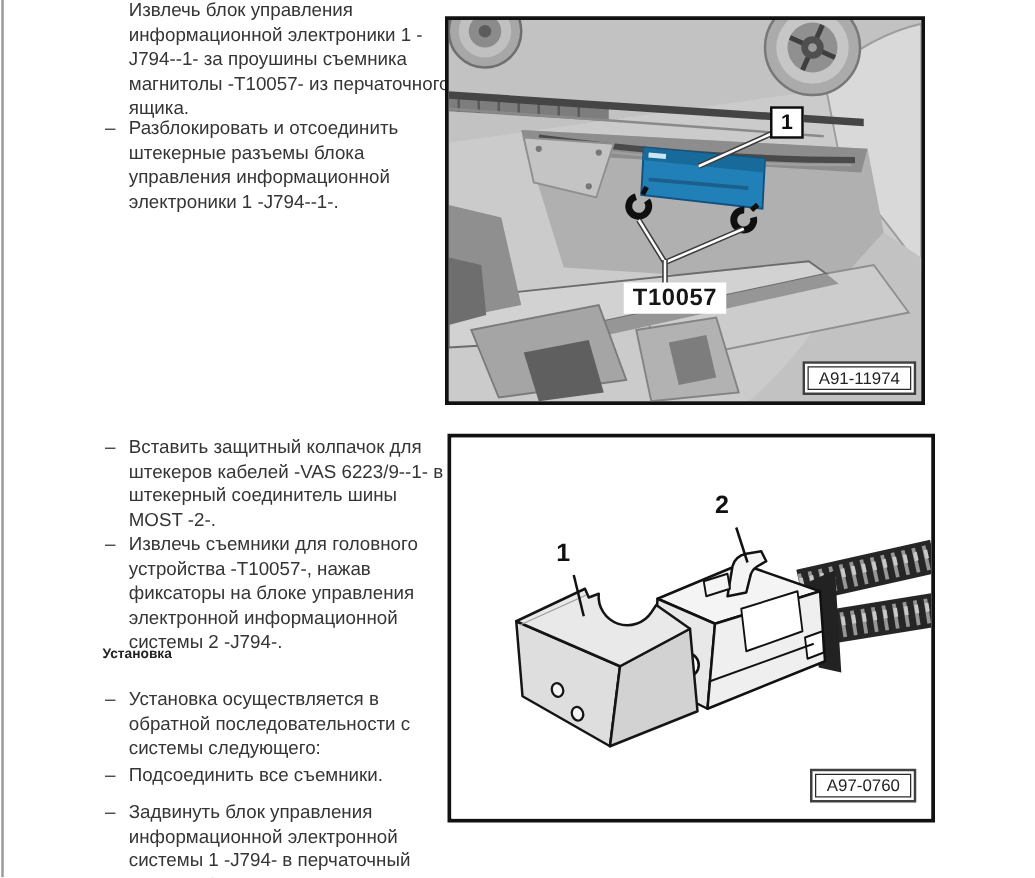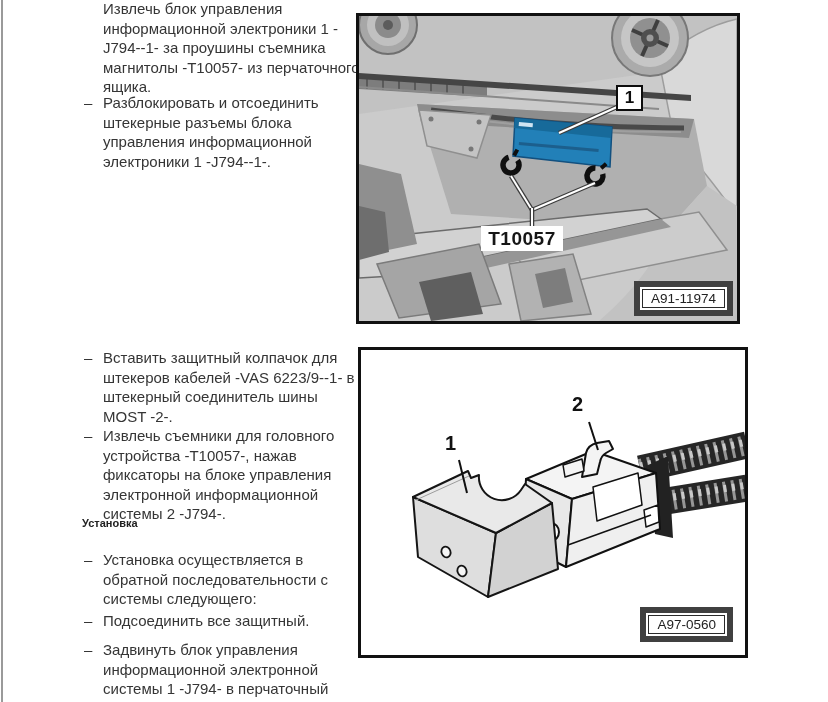--- a/index.html
+++ b/index.html
@@ -29,21 +29,21 @@
     font-weight:bold; font-size:17px; color:#0d0d0d;
   }
   .tool-label {
     position:absolute; background:#fff; display:flex; align-items:center; justify-content:center;
     font-weight:bold; font-size:19px; color:#161616; letter-spacing:0.5px;
   }
   .callout-num {
     position:absolute; font-weight:bold; font-size:20px; color:#111;
   }
   .fig-id {
-    position:absolute; background:#fff; border:6px solid #404040; padding:2px;
+    position:absolute; background:#fff; border:2px solid #404040; padding:2px;
   }
   .fig-id .inner {
     border:1.5px solid #2a2a2a; padding:1px 8px; font-size:13.5px; color:#222;
     white-space:nowrap; background:#fff;
   }
 </style>
 </head>
 <body>
 
 <div class="page">
@@ -70,21 +70,21 @@
 
   <div class="heading" style="top:517px">Установка</div>
 
   <div class="para" style="top:550px">
     <span class="dash">–</span>
     <span class="ptext">Установка осуществляется в обратной последовательности с системы следующего:</span>
   </div>
 
   <div class="para" style="top:611px">
     <span class="dash">–</span>
-    <span class="ptext">Подсоединить все защитный.</span>
+    <span class="ptext">Подсоединить все съемники.</span>
   </div>
 
   <div class="para" style="top:640px">
     <span class="dash">–</span>
     <span class="ptext">Задвинуть блок управления информационной электронной системы 1 -J794- в перчаточный ящик до фиксации.</span>
   </div>
 
   <div class="figure" style="left:356px; top:13px; width:384px; height:311px;">
     <svg width="378" height="305" viewBox="0 0 378 305">
 
@@ -163,21 +163,21 @@
         <line x1="152" y1="160" x2="173" y2="194" stroke="#3c3c3c" stroke-width="4.5"></line>
         <line x1="152" y1="160" x2="173" y2="194" stroke="#ffffff" stroke-width="2"></line>
         <line x1="236" y1="167" x2="173" y2="194" stroke="#3c3c3c" stroke-width="4.5"></line>
         <line x1="236" y1="167" x2="173" y2="194" stroke="#ffffff" stroke-width="2"></line>
         <line x1="173" y1="192" x2="173" y2="212" stroke="#3c3c3c" stroke-width="4.5"></line>
         <line x1="173" y1="192" x2="173" y2="212" stroke="#ffffff" stroke-width="2"></line>
       </g>
     </svg>
 
     <div class="callout-box" style="left:257px; top:69px; width:23px; height:22px;">1</div>
-    <div class="tool-label" style="left:122px; top:210px; width:82px; height:25px;">T10057</div>
+    <div class="tool-label" style="left:140px; top:210px; width:82px; height:25px;">T10057</div>
     <div class="fig-id" style="right:4px; bottom:5px;">
       <div class="inner">A91-11974</div>
     </div>
   </div>
 
   <div class="figure" style="left:358px; top:347px; width:390px; height:311px;">
     <svg width="384" height="305" viewBox="0 0 384 305">
       <rect x="0" y="0" width="384" height="305" fill="#ffffff"></rect>
 
       <g>
@@ -215,16 +215,16 @@
         <ellipse cx="101" cy="221" rx="4.5" ry="5.5" fill="#f5f5f5" stroke-width="1.8" transform="rotate(-20 101 221)"></ellipse>
       </g>
 
       <line x1="98" y1="110" x2="106" y2="143" stroke="#111" stroke-width="2"></line>
       <line x1="228" y1="72" x2="237" y2="100" stroke="#111" stroke-width="2"></line>
     </svg>
 
     <div class="callout-num" style="left:84px; top:82px;">1</div>
     <div class="callout-num" style="left:211px; top:43px;">2</div>
     <div class="fig-id" style="right:12px; bottom:13px;">
-      <div class="inner">A97-0560</div>
+      <div class="inner">A97-0760</div>
     </div>
   </div>
 </div>
 
 </body></html>

